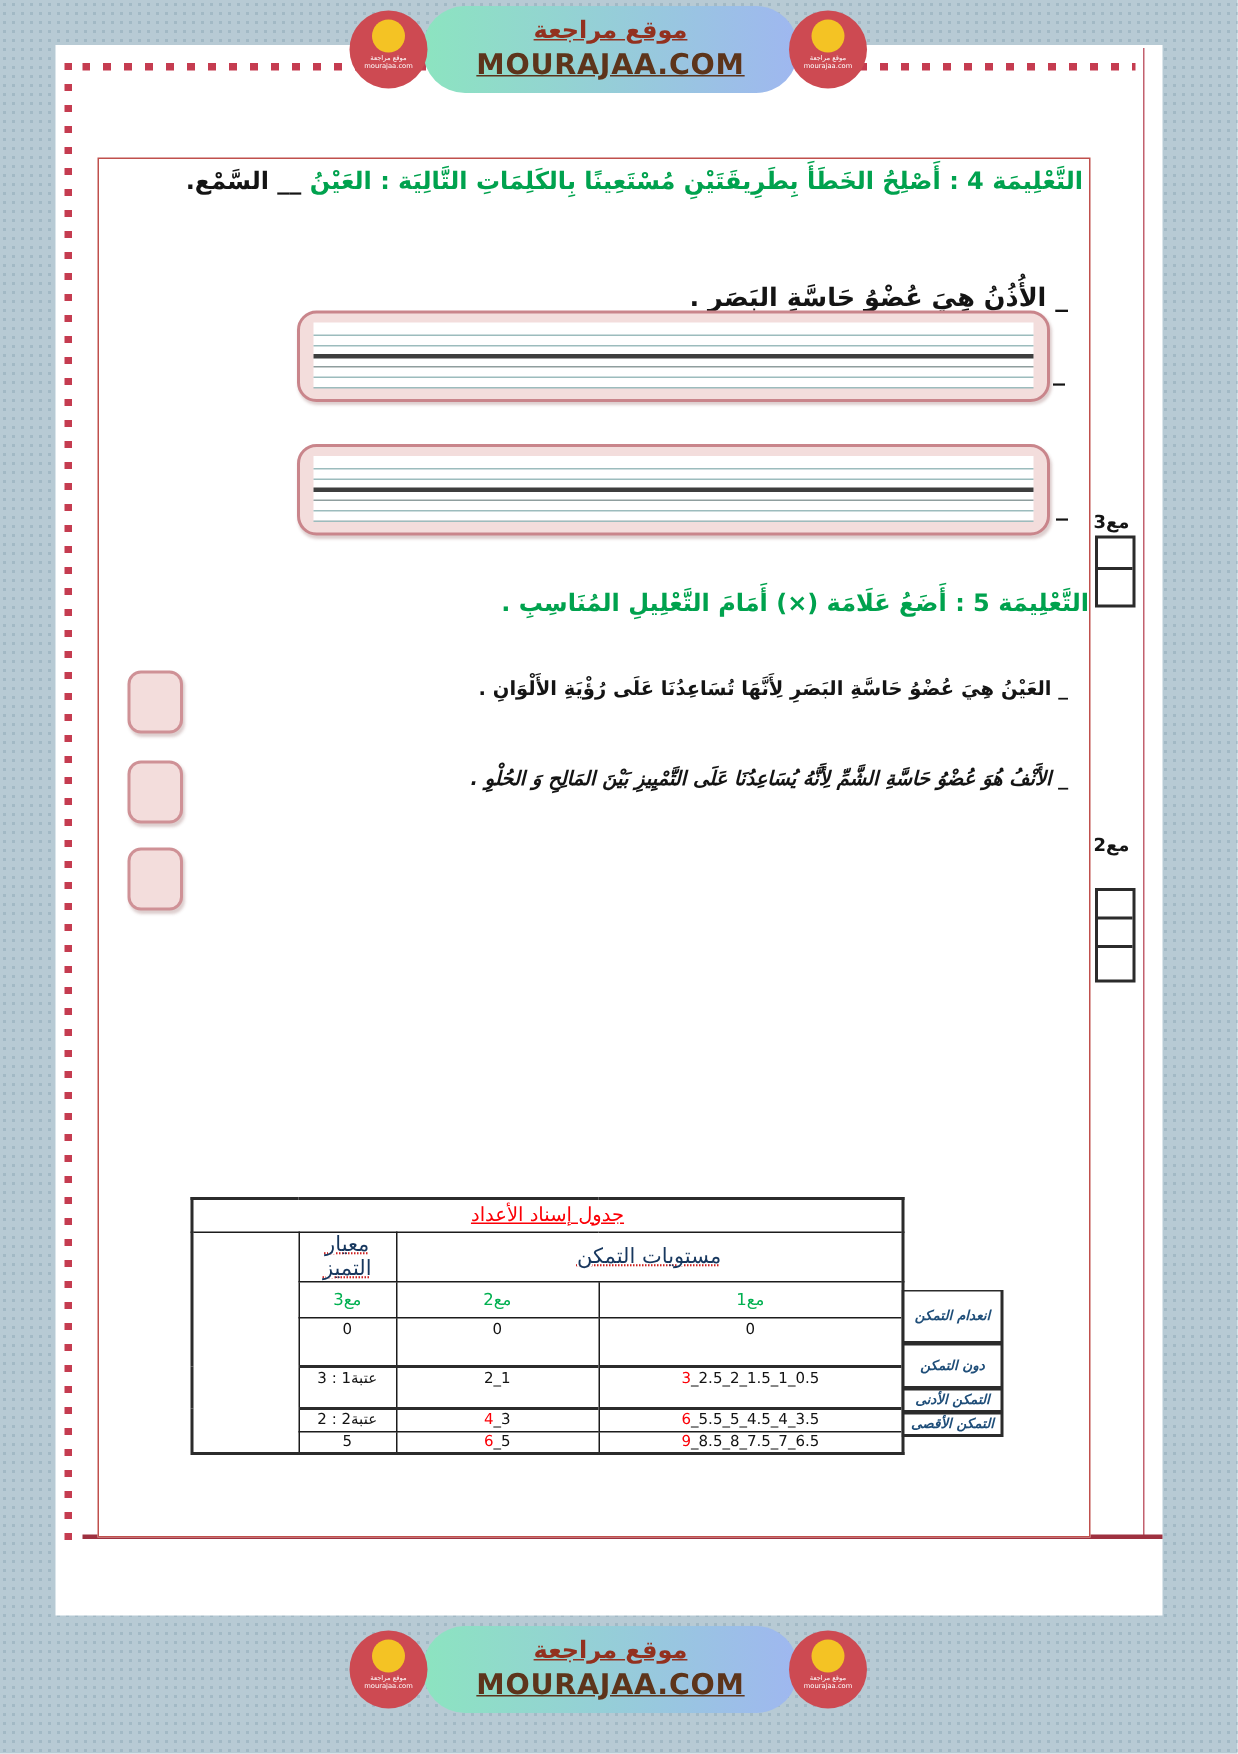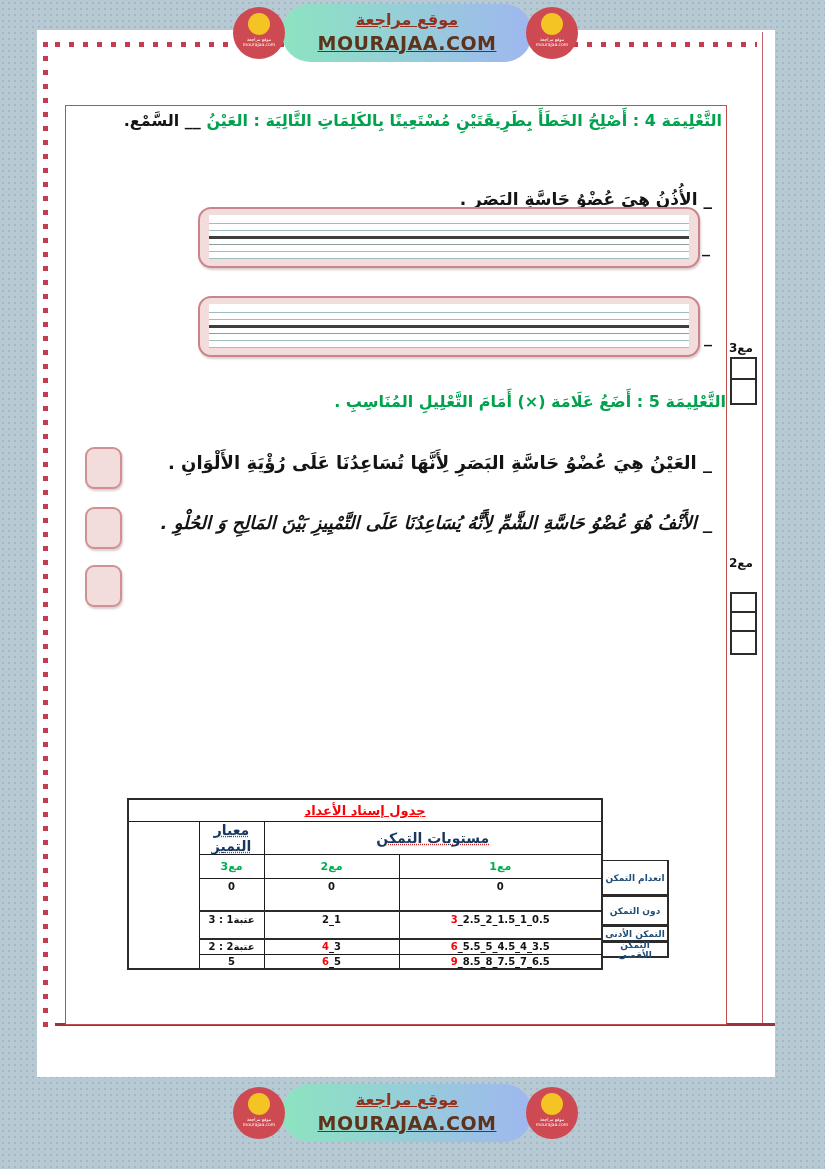--- a/index.html
+++ b/index.html
@@ -52,50 +52,50 @@
   .wbox .inner{ position:absolute; left:9px; top:6px; right:9px; bottom:8px; background:#ffffff; }
   .ln{ position:absolute; left:0; right:0; height:1px; background:#9cbcbd; }
   .ln.dark{ height:3px; background:#3e3e3e; }
   .ln.gray{ background:#8f9e9e; }
   .dashmark{ position:absolute; font-size:16px; font-weight:bold; color:#141414; }
 
   .h5line{ position:absolute; left:236px; top:392px; width:490px; text-align:right;
     font-size:16px; font-weight:bold; }
 
   .stmt{ position:absolute; left:130px; width:582px; text-align:right;
-    font-size:18px; font-weight:bold; color:#141414; }
+    font-size:13px; font-weight:bold; color:#141414; }
   .chk{ position:absolute; left:85px; width:37px; height:42px; background:#f3dddc;
     border:2px solid #cf9196; border-radius:9px; box-shadow:1px 2px 2px rgba(120,60,60,.25); }
 
   
   .mark-label{ position:absolute; font-size:12px; font-weight:bold; color:#141414; }
   .mark-grid{ position:absolute; width:27px; border:2px solid #2b2b2b; background:#ffffff; }
   .mark-grid .cell{ border-bottom:2px solid #2b2b2b; }
   .mark-grid .cell:last-child{ border-bottom:none; }
 
   
   .stable{ position:absolute; left:127px; top:798px; border-collapse:collapse; direction:rtl; background:#fff; }
   .stable td{ border:1px solid #1c1c1c; text-align:center; vertical-align:middle;
-    font-size:10px; font-weight:bold; color:#141414; padding:0 2px; }
+    font-size:10px; font-weight:normal; color:#141414; padding:0 2px; }
   .stable{ border:2px solid #2b2b2b; }
   .stable .title-cell{ color:#fb0007; font-size:13px; text-decoration:underline; height:22px; }
   .stable .hdr-cell{ color:#17375e; font-size:14px; text-decoration:underline dotted #cc2222; height:18px; }
   .stable .green-cell{ color:#00b050; font-size:11px; height:24px; }
   .stable .tall{ height:33px; vertical-align:top; padding-top:2px; }
   .stable .mid{ height:28px; vertical-align:top; padding-top:2px; }
   .stable .slim{ height:15px; }
   .stable .thickb{ border-bottom:2px solid #2b2b2b; }
   .stable .ltr{ direction:ltr; unicode-bidi:embed; }
   .redv{ color:#fb0007; }
   .crit{ font-size:9px; }
 
   .mastery-col{ position:absolute; left:601px; top:860px; width:68px; }
   .mastery-box{ border:2px solid #2b2b2b; border-top-width:1px; background:#fff; display:flex;
     align-items:center; justify-content:center; text-align:center;
-    font-size:9px; font-weight:bold; color:#1f4e79; direction:rtl; }
+    font-size:9px; font-weight:bold; color:#1f4e79; direction:rtl;font-style:italic; }
 </style>
 </head>
 <body>
 
 <div class="stage">
 
   <div class="page"></div>
   <div class="dots-top"></div>
   <div class="dots-left"></div>
   <div class="vline-right"></div>

